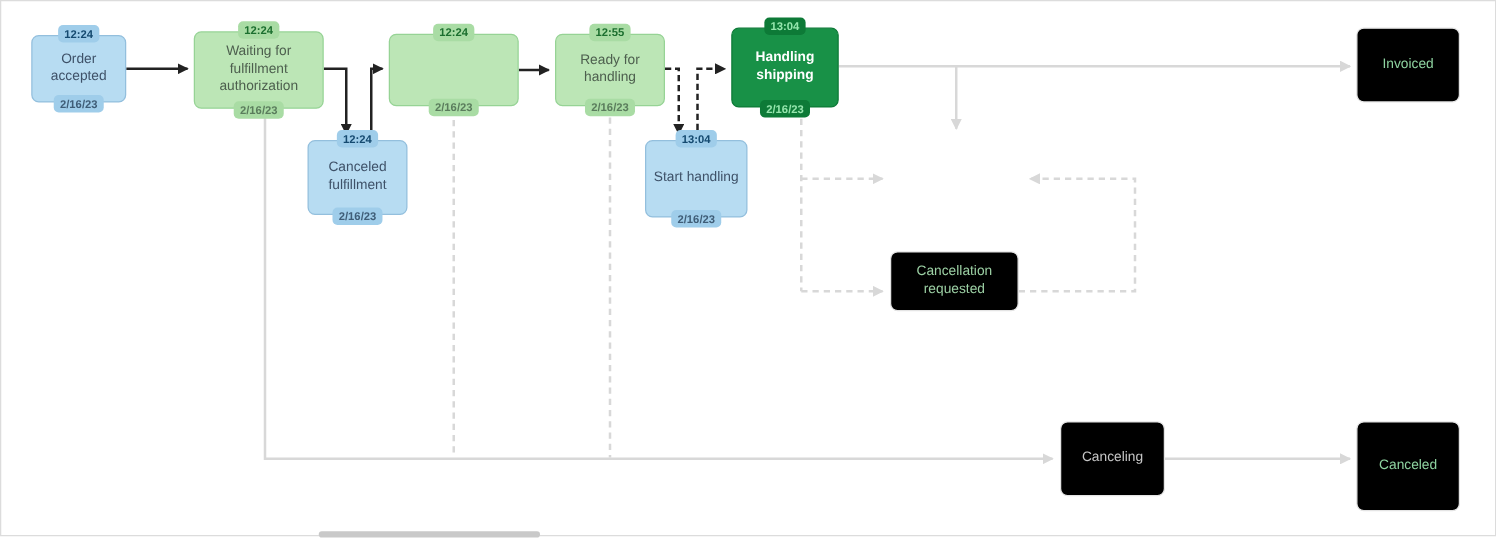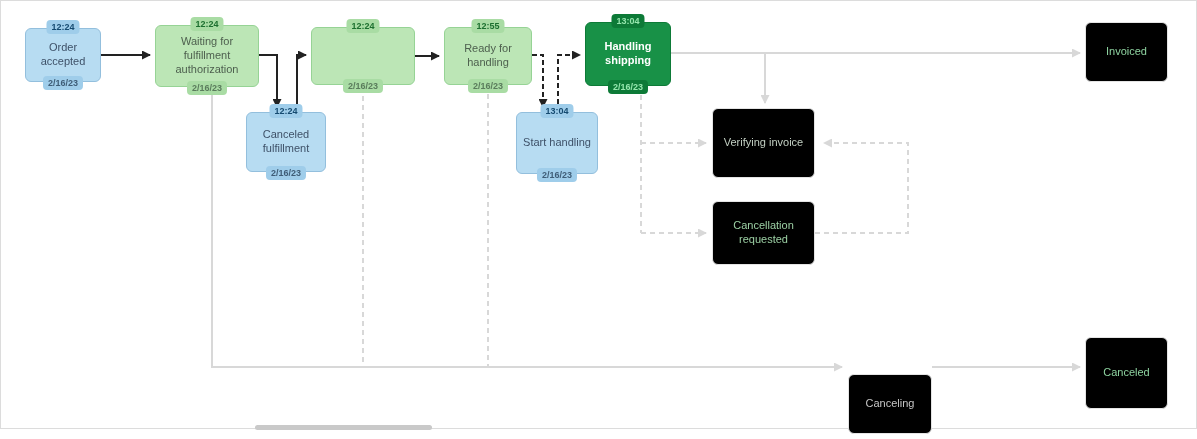--- a/index.html
+++ b/index.html
@@ -22,21 +22,21 @@
     text-align:center;font-size:11px;line-height:1.25;border-radius:6px;
     box-sizing:border-box;padding:4px 5px;z-index:2;cursor:pointer;
   }
   .node.green{background:var(--state-fill,#bce6b6);border:1px solid var(--state-border,#96d395);color:#4d5f4e;}
   .node.blue{background:var(--event-fill,#b7dcf2);border:1px solid var(--event-border,#93bfdd);color:#3e5168;}
   .node.current{background:var(--current-fill,#189147);border:1px solid var(--current-border,#0d7a37);color:#ffffff;font-weight:bold;}
   .node.inactive{background:#000000;border:1px solid var(--inactive-border,#e4e4e4);}
   .txt-future-green{color:var(--future-text-green,#8ed3a0);}
   .txt-pale-green{color:#9cd0a4;}
   .txt-faded-green{color:#c3d0c3;}
-  .txt-gray{color:var(--inactive-text-gray,#c6c6c6);margin-top:37px;}
+  .txt-gray{color:var(--inactive-text-gray,#c6c6c6);}
 
   .badge{
     position:absolute;left:50%;transform:translateX(-50%);
     font-size:9px;font-weight:bold;padding:1px 5px;border-radius:4px;
     white-space:nowrap;line-height:1.35;z-index:3;
   }
   .badge.time{top:-9px;}
   .badge.date{bottom:-9px;font-weight:600;}
   .green .badge.time{background:var(--state-badge,#a9dca4);color:var(--state-time-text,#1c6f2f);}
   .green .badge.date{background:var(--state-badge,#a9dca4);color:#5a7c5c;}
@@ -47,21 +47,21 @@
 
   
   .pos-order-accepted{left:25px;top:28px;width:76px;height:54px;}
   .pos-waiting{left:155px;top:25px;width:104px;height:62px;}
   .pos-authorize{left:246px;top:112px;width:80px;height:60px;}
   .pos-cancellation-window{left:311px;top:27px;width:104px;height:58px;}
   .pos-ready{left:444px;top:27px;width:88px;height:58px;}
   .pos-start-handling{left:516px;top:112px;width:82px;height:62px;}
   .pos-handling{left:585px;top:22px;width:86px;height:64px;}
   .pos-verifying{left:712px;top:108px;width:103px;height:70px;}
-  .pos-cancellation-requested{left:712px;top:201px;width:103px;height:64px;justify-content:center;}
+  .pos-cancellation-requested{left:712px;top:201px;width:103px;height:48px;justify-content:center;}
   .pos-invoiced{left:1085px;top:22px;width:83px;height:60px;}
   .pos-canceling{left:848px;top:337px;width:84px;height:60px;}
   .pos-canceled{left:1085px;top:337px;width:83px;height:72px;}
 
   .scroll-thumb{
     position:absolute;left:255px;top:425px;width:177px;height:5px;
     background:#c9c9c9;border-radius:3px;z-index:4;
   }
 </style>
 </head>
@@ -134,23 +134,20 @@
     <span>Start handling</span>
     <span class="badge date">2/16/23</span>
   </div>
 
   <div class="node current pos-handling">
     <span class="badge time">13:04</span>
     <span>Handling shipping</span>
     <span class="badge date">2/16/23</span>
   </div>
 
-  <div class="node inactive txt-faded-green pos-verifying">
-    <span>Verifying invoice</span>
-  </div>
 
   <div class="node inactive txt-pale-green pos-cancellation-requested">
     <span>Cancellation requested</span>
   </div>
 
   <div class="node inactive txt-future-green pos-invoiced">
     <span>Invoiced</span>
   </div>
 
   <div class="node inactive txt-gray pos-canceling">

